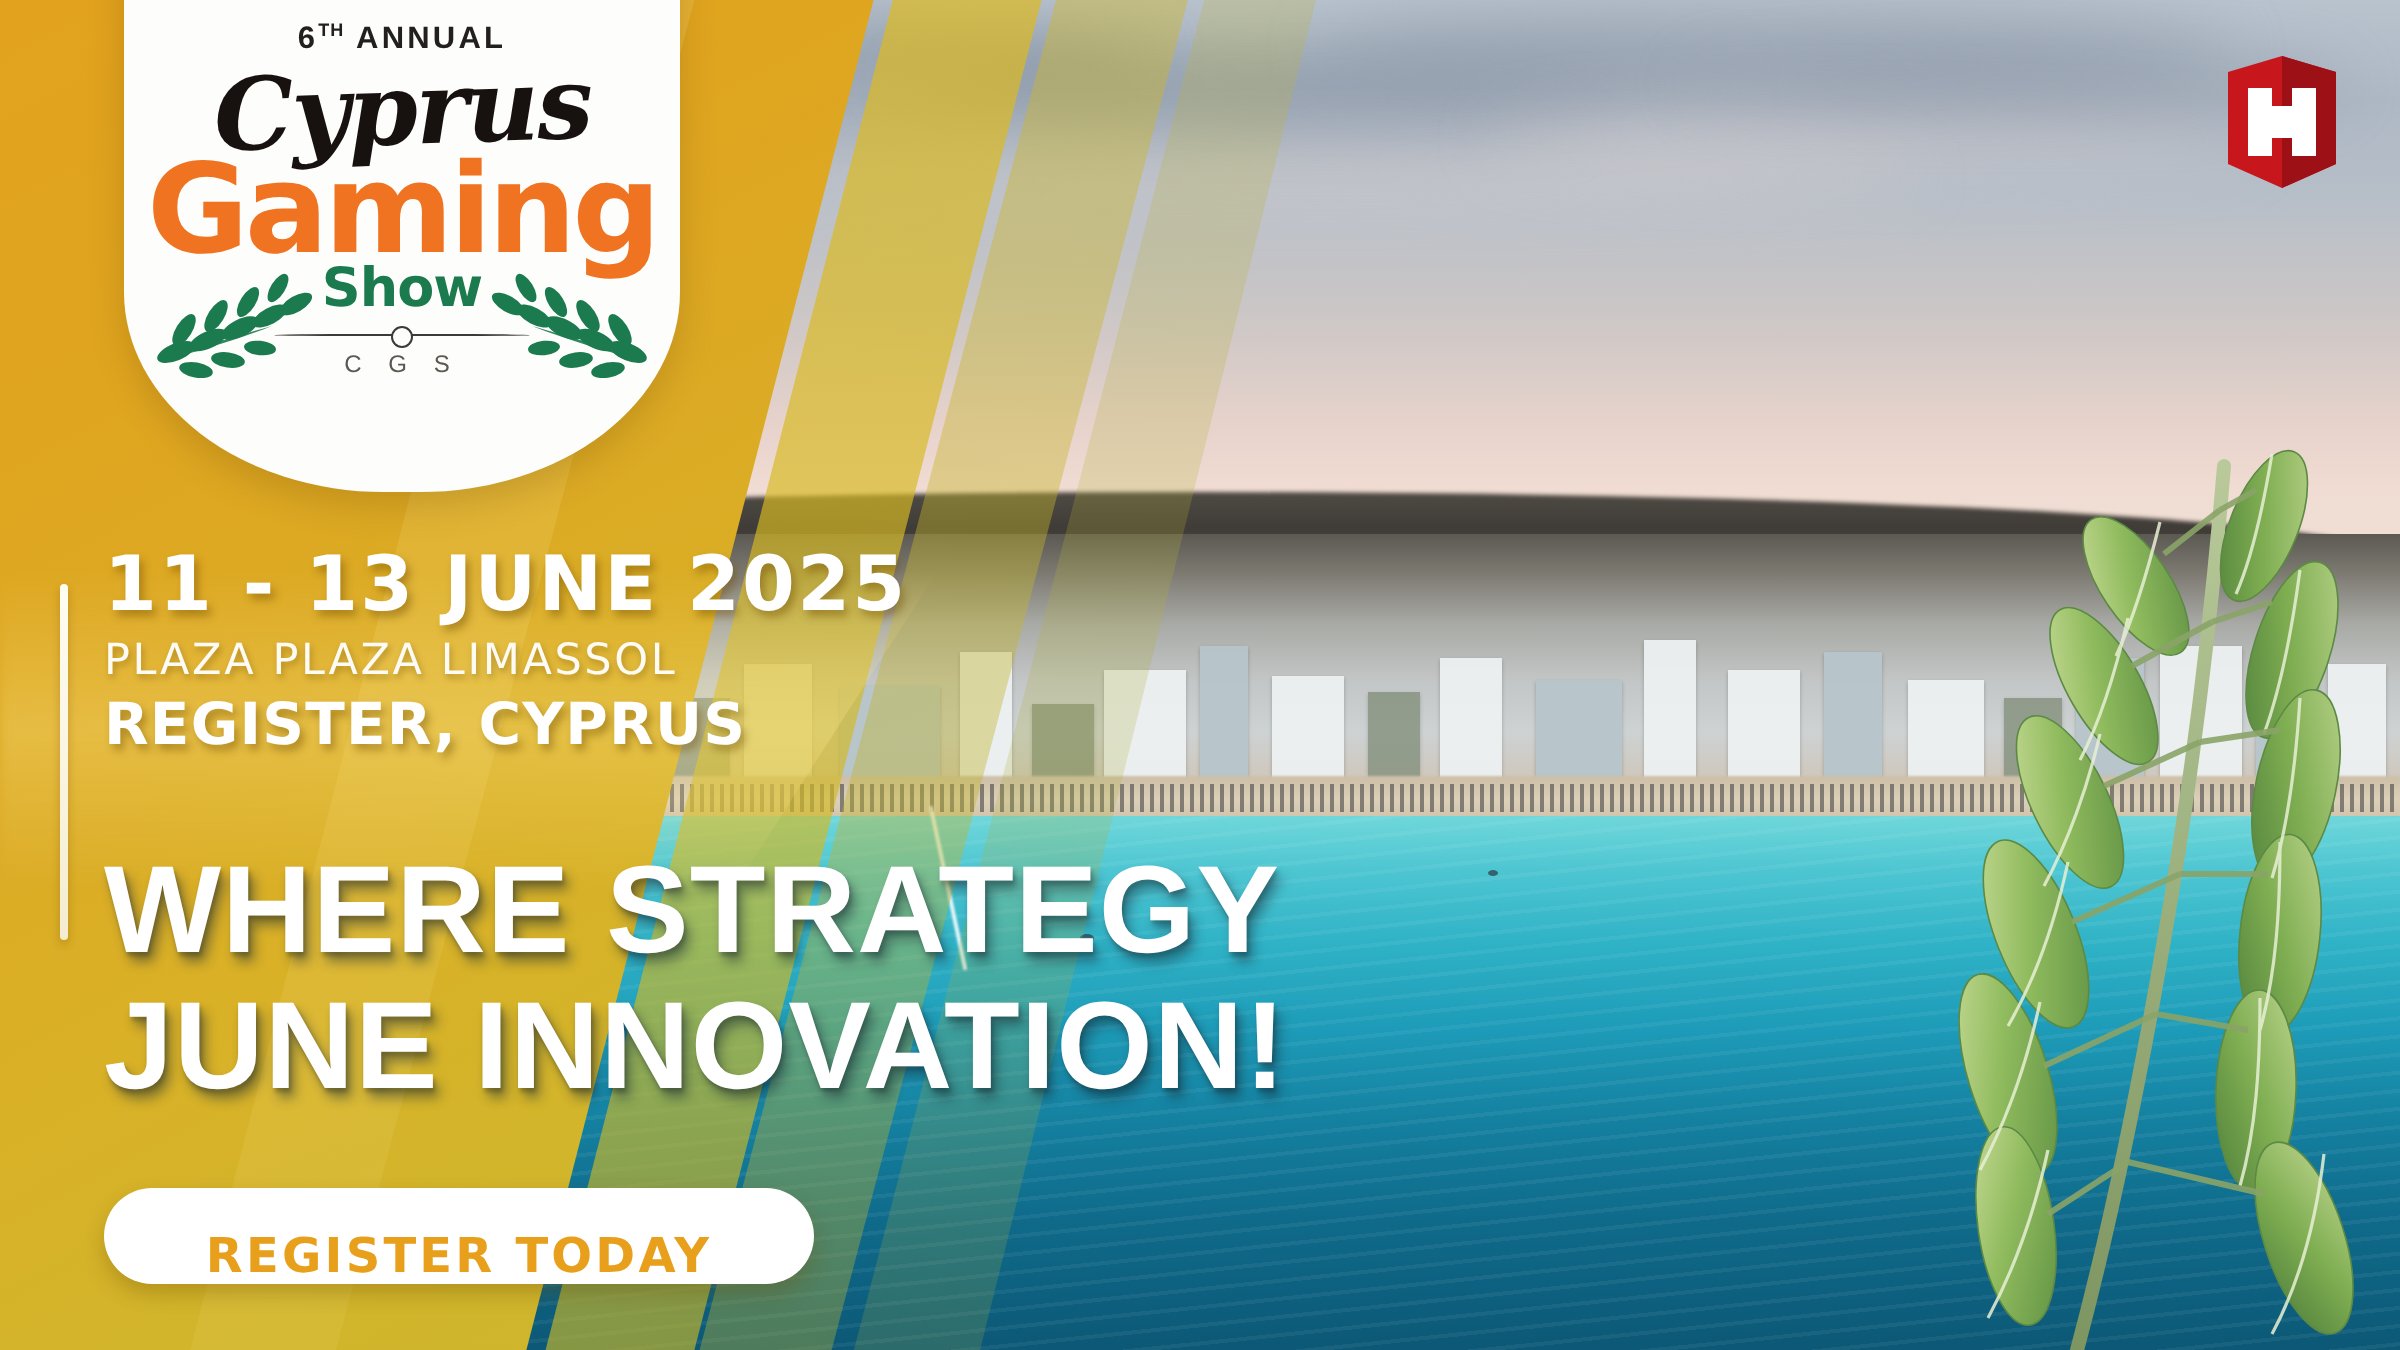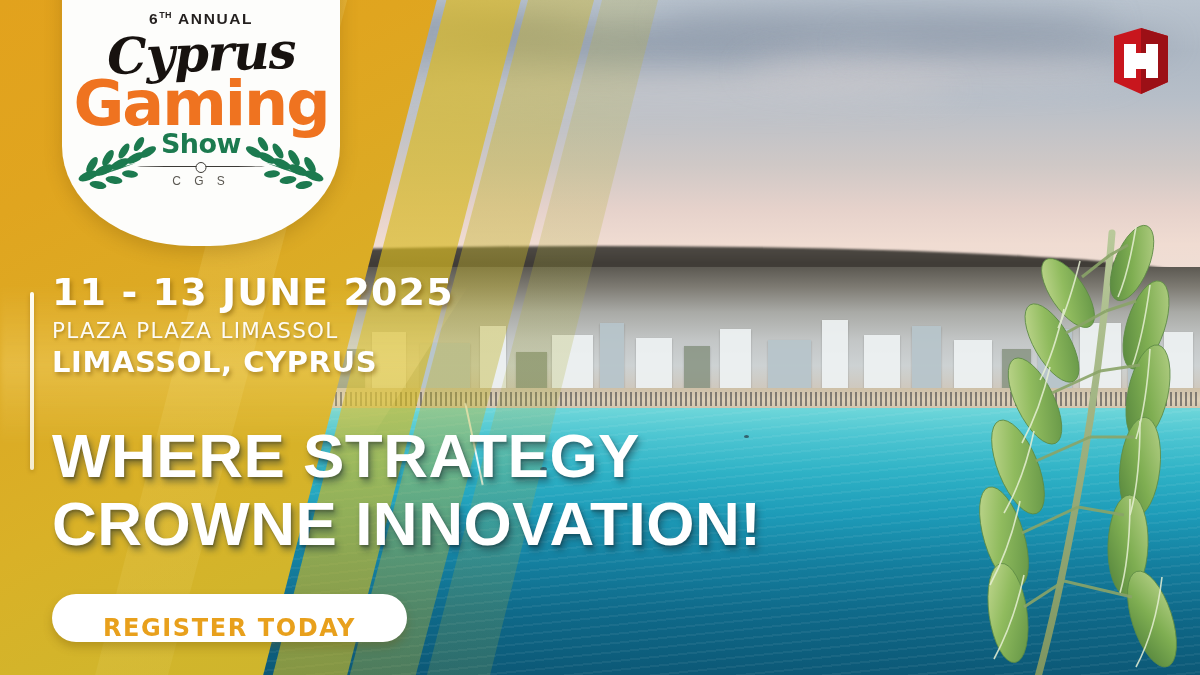--- a/index.html
+++ b/index.html
@@ -368,26 +368,26 @@
     <polygon points="31,2 58,10 58,56 31,68 4,56 4,10" fill="#c8161d"></polygon>
     <polygon points="31,2 58,10 58,56 31,68" fill="#9c1016"></polygon>
     <path d="M14 18 H26 V27 H36 V18 H48 V52 H36 V43 H26 V52 H14 Z" fill="#ffffff"></path>
   </svg>
 
   <div class="vline"></div>
 
   <div class="info">
     <div class="date">11 - 13 JUNE 2025</div>
     <div class="venue">PLAZA PLAZA LIMASSOL</div>
-    <div class="city">LIMASSOL, CYPRUS</div>
+    <div class="city">REGISTER, CYPRUS</div>
   </div>
 
   <div class="headline">
     <div class="hl">WHERE STRATEGY</div>
-    <div class="hl hl2">CROWNE INNOVATION!</div>
+    <div class="hl hl2">JUNE INNOVATION!</div>
   </div>
 
   <div class="cta">
     <span>REGISTER TODAY</span>
   </div>
 
   <svg class="branch" viewBox="0 0 250 470">
     <defs>
       <linearGradient id="lf" x1="0" y1="0" x2="1" y2="1">
         <stop offset="0%" stop-color="#cbdd9a"></stop>

